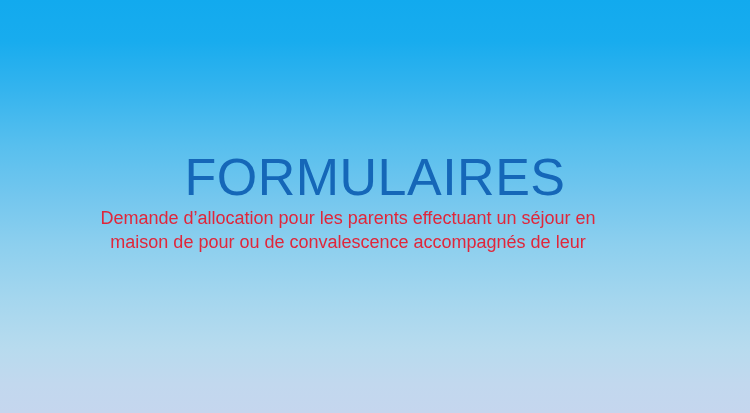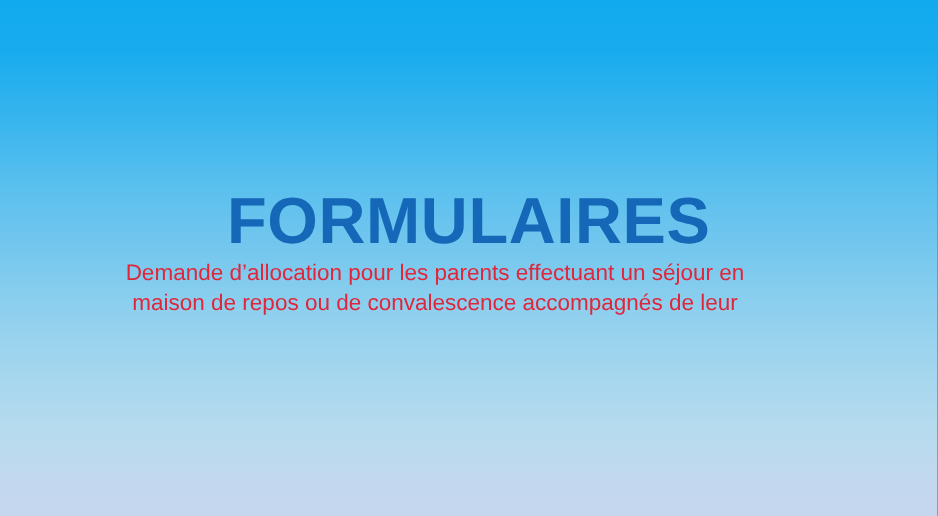--- a/index.html
+++ b/index.html
@@ -39,21 +39,21 @@
     position: absolute;
     left: 0;
     top: 148px;
     width: 750px;
     text-align: center;
   }
 
   .slide-title {
     margin: 0;
     font-family: "Liberation Sans", sans-serif;
-    font-weight: bold;
+    font-weight: normal;
     font-size: 52px;
     line-height: 58px;
     letter-spacing: 0.5px;
     color: #1567B8;
     text-align: center;
     white-space: nowrap;
   }
 
   .slide-subtitle {
     margin: 0;
@@ -76,18 +76,18 @@
 <body>
 
 <div class="slide">
 
   <div class="content-block">
 
     <h1 class="slide-title">FORMULAIRES</h1>
 
     <p class="slide-subtitle">
       <span class="subtitle-line">Demande d’allocation pour les parents effectuant un séjour en</span>
-      <span class="subtitle-line">maison de repos ou de convalescence accompagnés de leur</span>
+      <span class="subtitle-line">maison de pour ou de convalescence accompagnés de leur</span>
     </p>
 
   </div>
 
 </div>
 
 </body></html>

